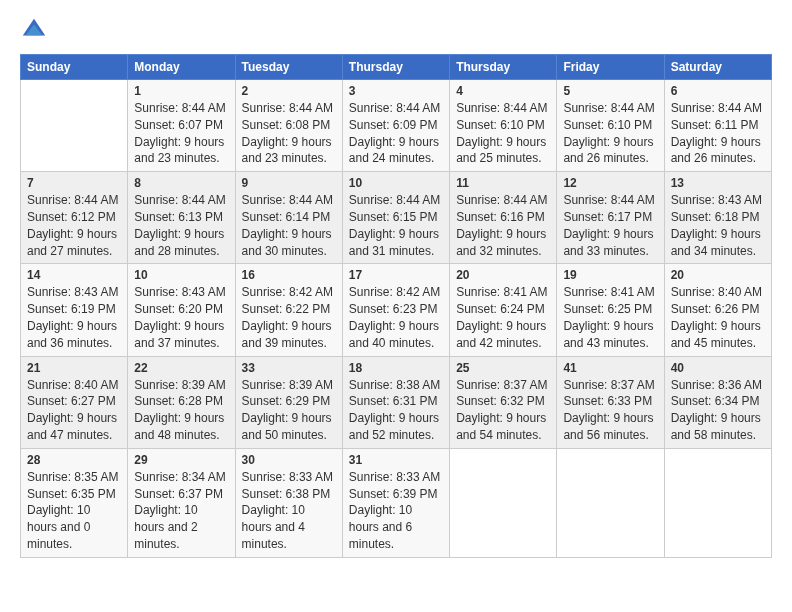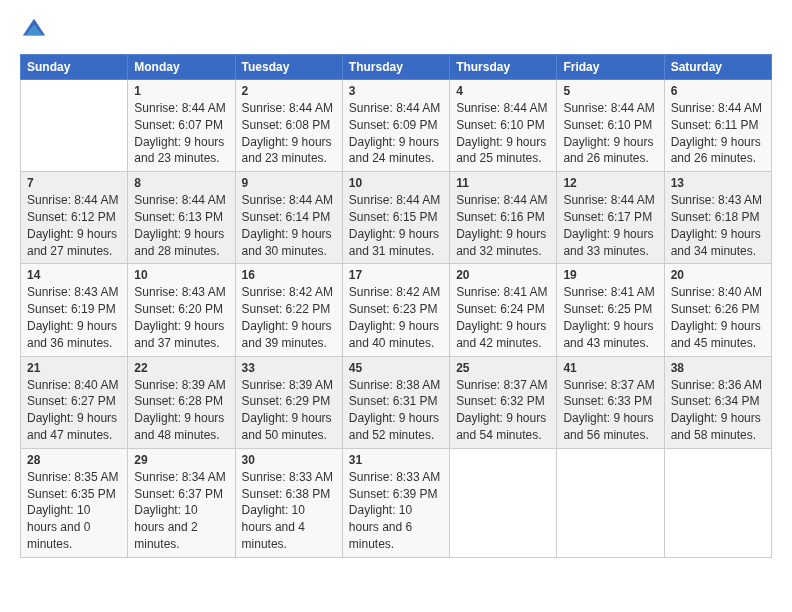--- a/index.html
+++ b/index.html
@@ -228,33 +228,33 @@
           </td>
           <td>
             <div class="day-number">22</div>
             <div class="day-info">Sunrise: 8:39 AM<br>Sunset: 6:28 PM<br>Daylight: 9 hours and 48 minutes.</div>
           </td>
           <td>
             <div class="day-number">33</div>
             <div class="day-info">Sunrise: 8:39 AM<br>Sunset: 6:29 PM<br>Daylight: 9 hours and 50 minutes.</div>
           </td>
           <td>
-            <div class="day-number">45</div>
+            <div class="day-number">18</div>
             <div class="day-info">Sunrise: 8:38 AM<br>Sunset: 6:31 PM<br>Daylight: 9 hours and 52 minutes.</div>
           </td>
           <td>
             <div class="day-number">25</div>
             <div class="day-info">Sunrise: 8:37 AM<br>Sunset: 6:32 PM<br>Daylight: 9 hours and 54 minutes.</div>
           </td>
           <td>
             <div class="day-number">41</div>
             <div class="day-info">Sunrise: 8:37 AM<br>Sunset: 6:33 PM<br>Daylight: 9 hours and 56 minutes.</div>
           </td>
           <td>
-            <div class="day-number">38</div>
+            <div class="day-number">40</div>
             <div class="day-info">Sunrise: 8:36 AM<br>Sunset: 6:34 PM<br>Daylight: 9 hours and 58 minutes.</div>
           </td>
         </tr>
         <tr>
           <td>
             <div class="day-number">28</div>
             <div class="day-info">Sunrise: 8:35 AM<br>Sunset: 6:35 PM<br>Daylight: 10 hours and 0 minutes.</div>
           </td>
           <td>
             <div class="day-number">29</div>

